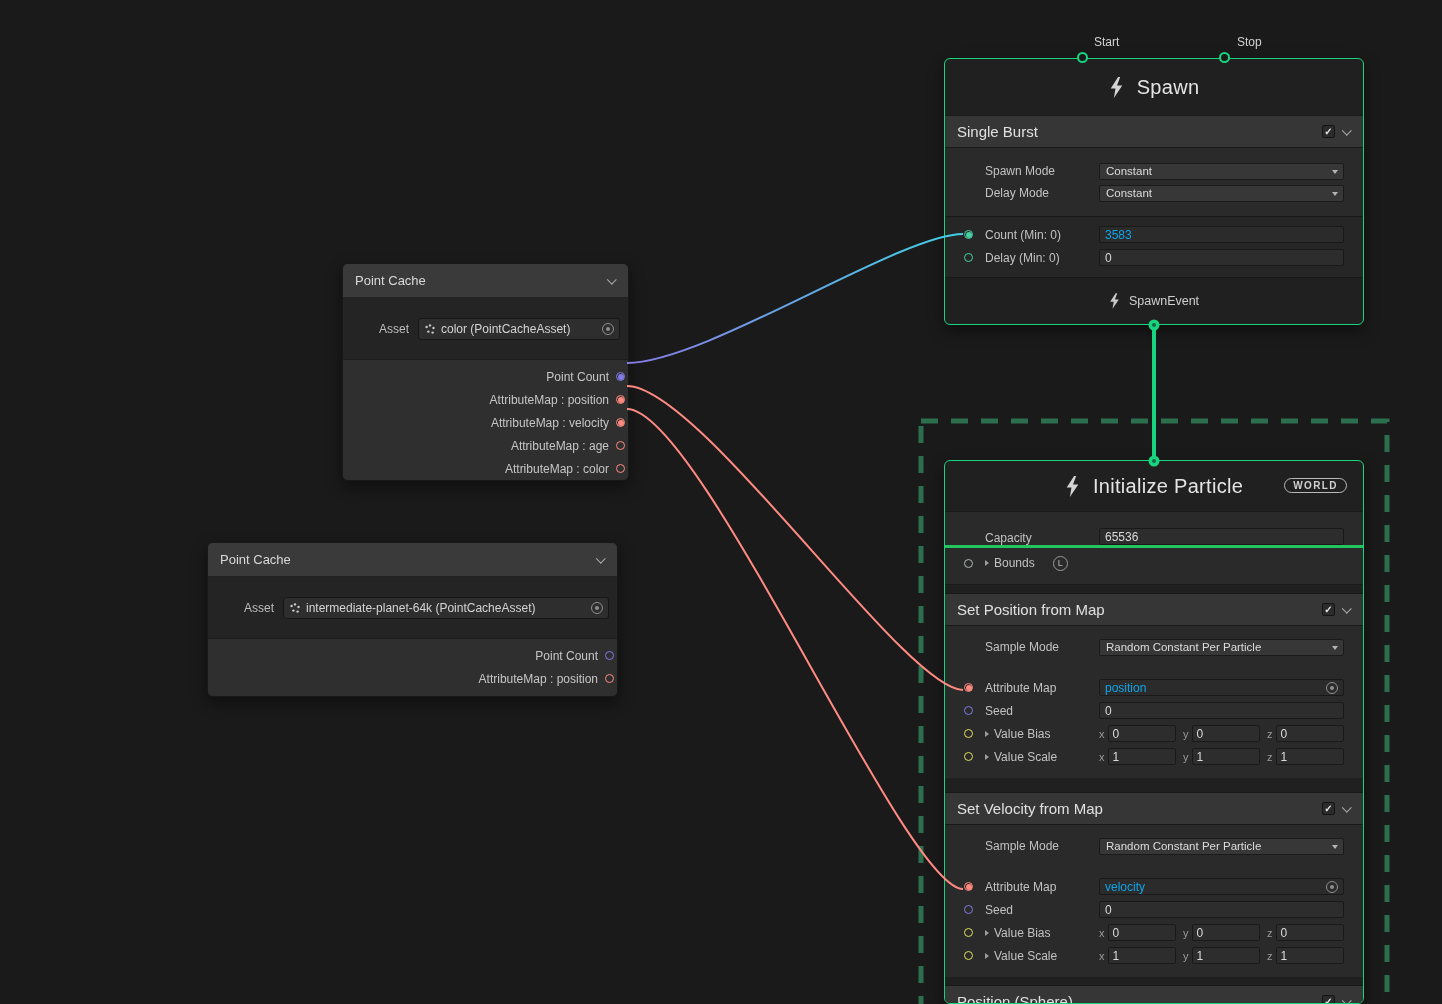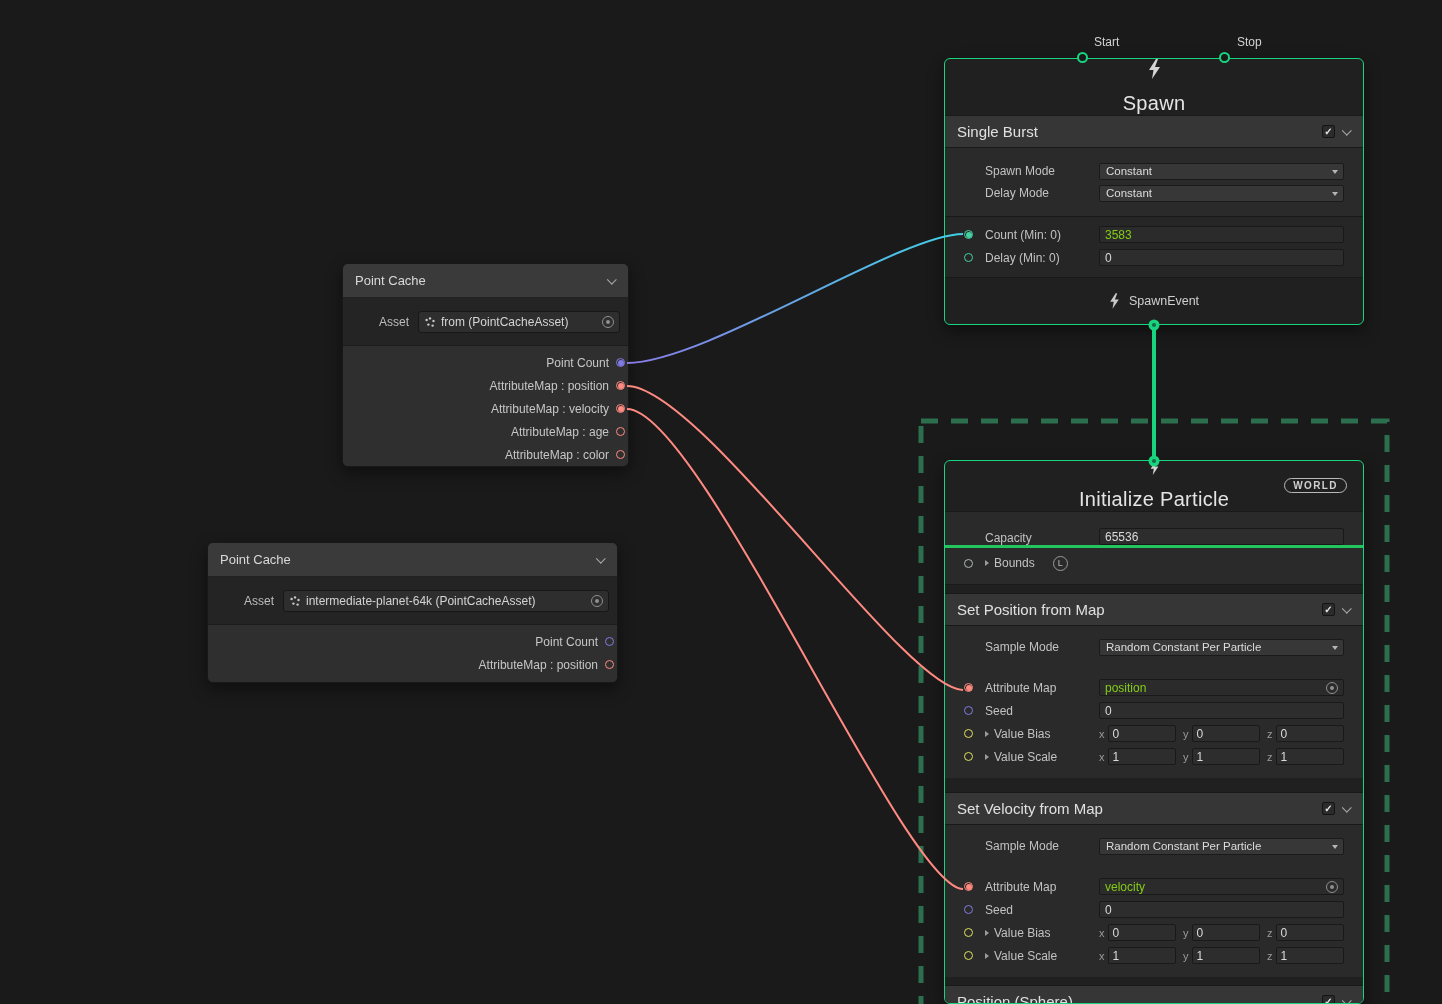--- a/index.html
+++ b/index.html
@@ -7,21 +7,21 @@
               font-family:"Liberation Sans", sans-serif; }
   .canvas { position:relative; width:1442px; height:1004px; background:#1a1a1a; }
   .layer { position:absolute; left:0; top:0; width:1442px; height:1004px; pointer-events:none; }
   .z0 { z-index:0; } .z2 { z-index:2; }
 
   
   .node { position:absolute; border-radius:6px; box-shadow:0 6px 16px rgba(0,0,0,.45); }
   .ctx  { background:#202020; border:1.5px solid #19d47e; z-index:1; }
   .op   { background:#2f2f2f; border:1px solid #181818; z-index:1; overflow:hidden; }
 
-  .ctx-title { height:56px; display:flex; align-items:center; justify-content:center; gap:13px; position:relative;flex-direction:column; }
+  .ctx-title { height:56px; display:flex; align-items:center; justify-content:center; gap:13px; position:relative; }
   .ctx-title-text { font-size:20px; color:#e4e4e4; letter-spacing:.3px; }
   .init-title { height:50px; }
 
   .blk-header { height:33px; background:#363636; display:flex; align-items:center;
                 padding:0 12px; border-top:1px solid #191919; border-bottom:1px solid #191919; }
   .blk-title { font-size:15px; color:#e0e0e0; flex:1; }
   .blk-body { background:#2a2a2a; padding:8px 0 10px; }
   .gap8 { height:8px; } .gap14 { height:14px; } .sp16 { height:16px; }
 
   .sectionA { background:#2a2a2a; padding:12px 0; }
@@ -48,21 +48,21 @@
           position:relative; flex:none; background:transparent; }
   .port.filled::after { content:''; position:absolute; inset:.5px; border-radius:50%; background:var(--c); }
   .port.ghost { visibility:hidden; }
   .flowport { position:absolute; width:11px; height:11px; border-radius:50%;
               border:2px solid #19d47e; background:#191919; z-index:2; }
   .flowlabel { position:absolute; font-size:12px; color:#d2d2d2; z-index:2; }
 
   
   .field { flex:1; height:17px; background:#2d2d2d; border:1px solid #191919; border-radius:2px;
            font-size:12px; color:#dadada; padding:0 5px; display:flex; align-items:center; min-width:0; }
-  .field.disabled { color:#84cc16; background:#2b2b2b; }
+  .field.disabled { color:#0ea5e9; background:#2b2b2b; }
   .dropdown { flex:1; height:17px; background:#373737; border:1px solid #1a1a1a; border-radius:2px;
               font-size:11.5px; color:#dcdcdc; padding:0 8px 0 6px; display:flex; align-items:center;
               position:relative; min-width:0; }
   .caret { position:absolute; right:5px; top:6px; width:0; height:0;
            border-top:4px solid #b5b5b5; border-left:3.5px solid transparent; border-right:3.5px solid transparent; }
   .triple { flex:1; display:flex; align-items:center; gap:7px; min-width:0; }
   .axcell { flex:1; display:flex; align-items:center; min-width:0; }
   .axis { font-size:11px; color:#9a9a9a; margin-right:3px; }
   .mini { flex:1; height:17px; background:#2d2d2d; border:1px solid #191919; border-radius:2px;
           font-size:12px; color:#dadada; padding:0 4px; display:flex; align-items:center; min-width:0; }
@@ -79,21 +79,21 @@
            font-size:9px; line-height:13px; text-align:center; margin-left:18px; flex:none; }
   .badge { position:absolute; right:16px; top:17px; border:1px solid #b9b9b9; border-radius:8px;
            padding:1px 8px; font-size:10px; letter-spacing:.14em; color:#d0d0d0; font-weight:bold; }
   .picker { width:12px; height:12px; border-radius:50%; border:1px solid #8f8f8f; position:relative;
             flex:none; margin-left:auto; }
   .picker::after { content:''; position:absolute; inset:3px; border-radius:50%; background:#8f8f8f; }
 
   
   .op-title { height:34px; background:#3a3a3a; display:flex; align-items:center; padding:0 12px;
               font-size:13px; color:#d9d9d9; border-bottom:1px solid #222; }
-  .asset-row { height:48px; background:#242424; display:flex; align-items:center;
+  .asset-row { height:62px; background:#242424; display:flex; align-items:center;
                padding:0 8px 0 36px; border-bottom:1px solid #1c1c1c; }
   .asset-lbl { font-size:12px; color:#bdbdbd; margin-right:9px; flex:none; }
   .objfield { flex:1; height:22px; background:#2e2e2e; border:1px solid #171717; border-radius:3px;
               display:flex; align-items:center; gap:5px; padding:0 5px; min-width:0; }
   .objtext { font-size:12px; color:#d4d4d4; white-space:nowrap; overflow:hidden; }
   .outs { background:#2f2f2f; padding:5px 0 0; }
   .orow { display:flex; align-items:center; justify-content:flex-end; height:23px; padding-right:3px; }
   .olbl { font-size:12px; color:#c6c6c6; margin-right:7px; }
 </style>
 </head>
@@ -184,21 +184,21 @@
     <div class="asset-row">
       <span class="asset-lbl">Asset</span>
       <div class="objfield">
         <svg width="12" height="12" viewBox="0 0 12 12">
           <circle cx="2.6" cy="4" r="1.2" fill="#c9c9c9"></circle>
             <circle cx="6" cy="2.4" r="1.2" fill="#c9c9c9"></circle>
           <circle cx="9.5" cy="5" r="1.2" fill="#c9c9c9"></circle>
             <circle cx="4.4" cy="8.6" r="1.2" fill="#c9c9c9"></circle>
           <circle cx="8.6" cy="9.6" r="1.2" fill="#c9c9c9"></circle>
         </svg>
-        <span class="objtext">from (PointCacheAsset)</span>
+        <span class="objtext">color (PointCacheAsset)</span>
         <span class="picker"></span>
       </div>
     </div>
     <div class="outs">
       <div class="orow">
         <span class="olbl">Point Count</span>
         <span class="port filled" style="--c:#817be4"></span>
       </div>
       <div class="orow">
         <span class="olbl">AttributeMap : position</span>

